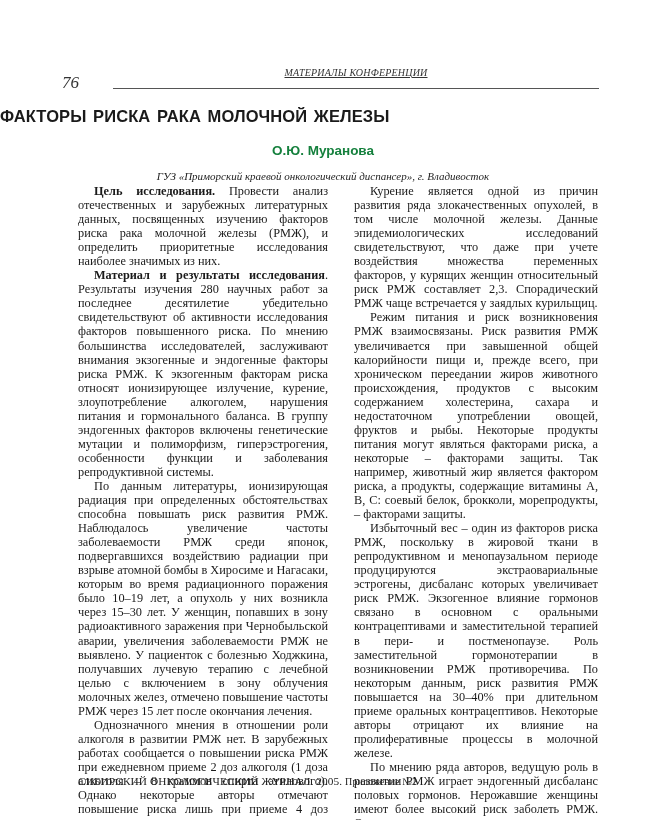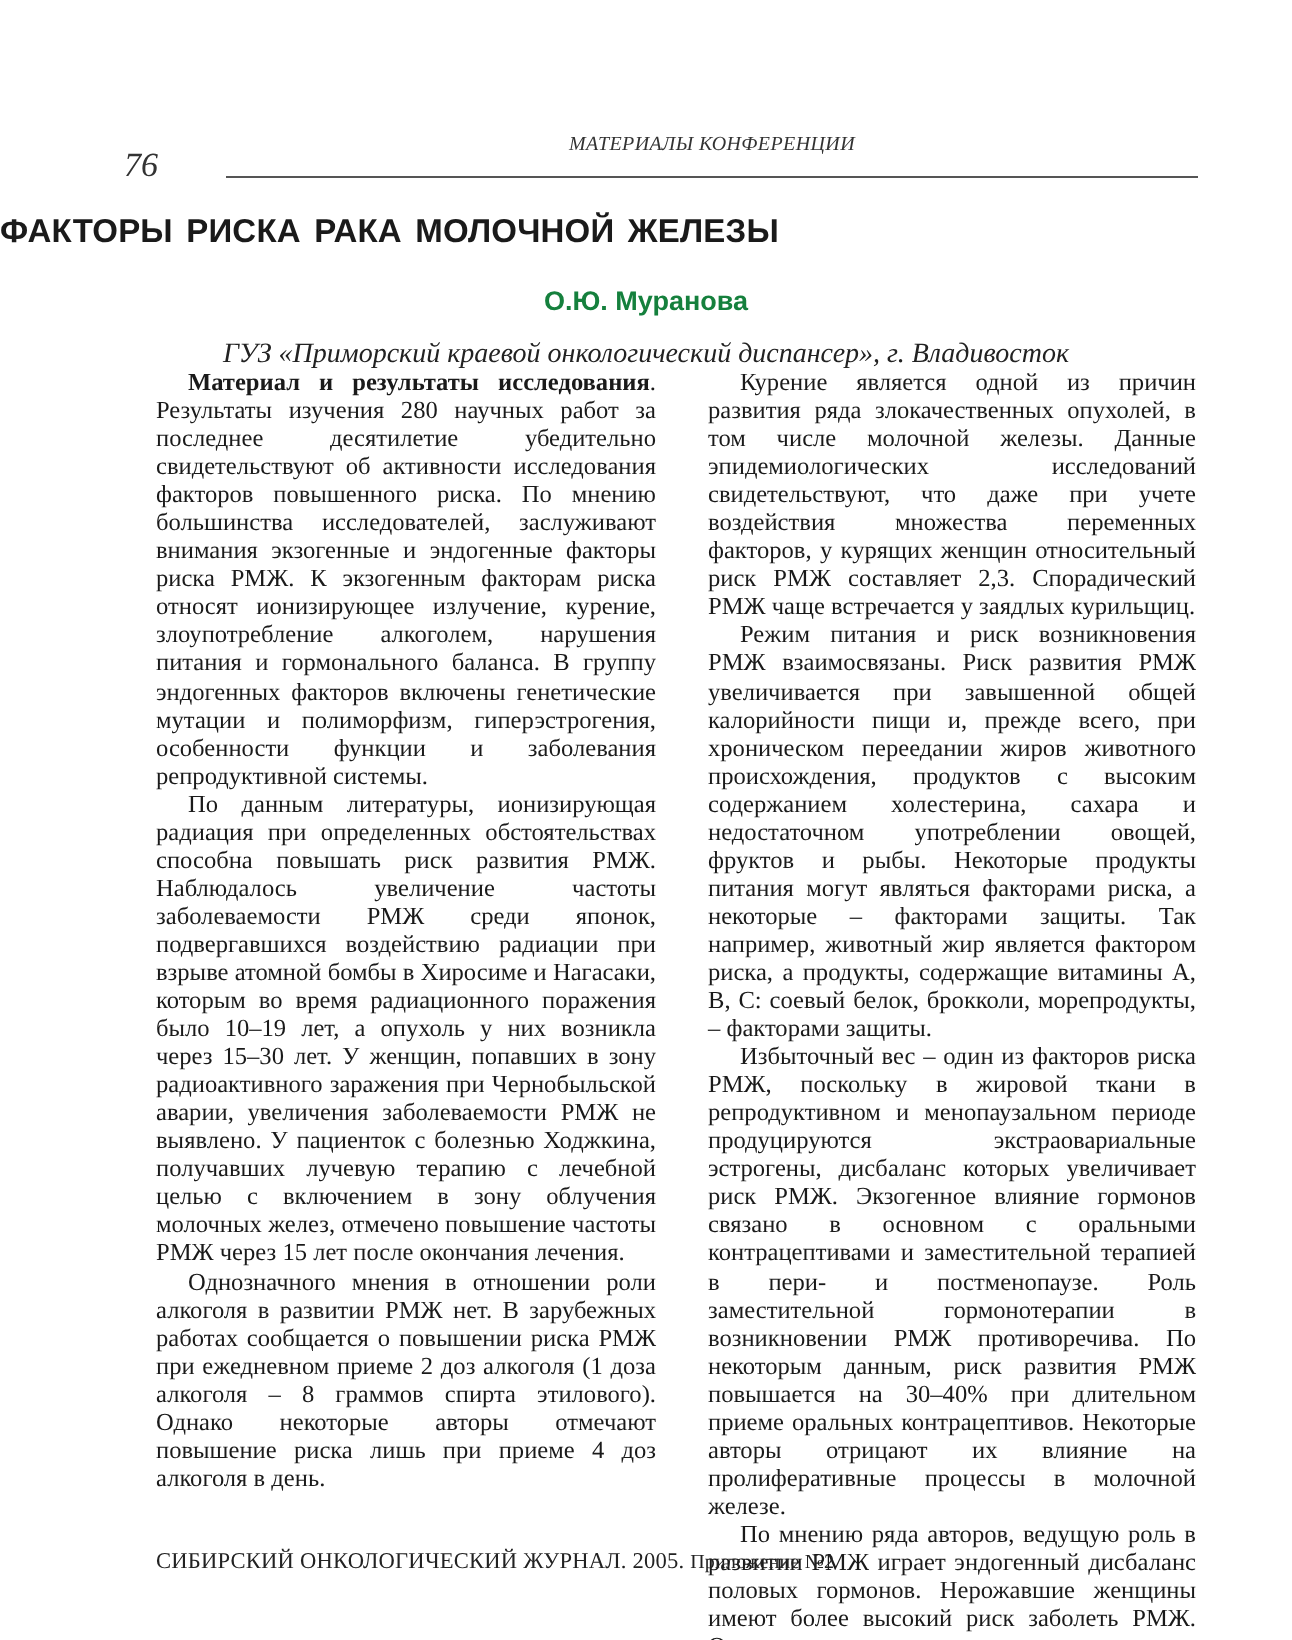--- a/index.html
+++ b/index.html
@@ -1,48 +1,49 @@
 <!DOCTYPE html>
 <html><head>
 <meta charset="utf-8">
 <style>
   html, body { margin: 0; padding: 0; background: #ffffff; }
   body { width: 646px; height: 820px; position: relative; overflow: hidden;
          font-family: "Liberation Serif", serif; color: #1a1a1a; }
   .running-head { position: absolute; top: 67px; left: 113px; width: 486px; text-align: center;
-         font-style: italic; font-size: 10px; letter-spacing: 0.2px; color: #333; }
+         font-style: italic; font-size: 10px; letter-spacing: 0.2px; color: #333; text-decoration: underline; }
   .page-num { position: absolute; top: 73px; left: 62px; font-style: italic; font-size: 17px; color: #333; }
   .head-rule { position: absolute; top: 88px; left: 113px; width: 486px; height: 0; border-top: 1.3px solid #555; }
   .title { position: absolute; top: 107px; left: 0; width: 646px; 
          font-family: "Liberation Sans", sans-serif; font-weight: bold; font-size: 16.5px;
          letter-spacing: 0.1px; color: #1a1a1a; word-spacing: 2px; }
   .author { position: absolute; top: 143px; left: 0; width: 646px; text-align: center;
          font-family: "Liberation Sans", sans-serif; font-weight: bold; font-size: 13.5px; color: #15803d; }
   .affil { position: absolute; top: 170px; left: 0; width: 646px; text-align: center;
-         font-style: italic; font-size: 14px; color: #222; }
+         font-style: italic; font-size: 11px; color: #222; }
   .col { position: absolute; top: 184px; font-size: 12.3px; line-height: 14.05px; text-align: justify; }
   .col p { margin: 0; text-indent: 16px; hyphens: manual; }
   .col-left { left: 78px; width: 250px; }
   .col-right { left: 354px; width: 244px; }
   .col b { font-weight: bold; }
   .footer { position: absolute; top: 775px; left: 78px; font-size: 11.3px; color: #222; letter-spacing: 0.1px; }
   .footer .sub { font-size: 10px; margin-top: 12px; }
 </style>
 </head>
 <body>
 
 <div class="running-head">МАТЕРИАЛЫ КОНФЕРЕНЦИИ</div>
 <div class="page-num">76</div>
 <div class="head-rule"></div>
 
 <h1 class="title" style="margin:0;">ФАКТОРЫ  РИСКА  РАКА МОЛОЧНОЙ ЖЕЛЕЗЫ</h1>
 <div class="author">О.Ю. Муранова</div>
 <div class="affil">ГУЗ «Приморский краевой онкологический диспансер», г. Владивосток</div>
 
 <div class="col col-left">
+  <p><b>Цель исследования.</b><span> Провести анализ отечественных и зарубежных литературных данных, посвященных изучению факторов риска рака молочной железы (РМЖ), и определить приоритетные исследования наиболее значимых из них.</span></p>
   <p><b>Материал и результаты исследования</b><span>. Результаты изучения 280 научных работ за последнее десятилетие убедительно свидетельствуют об активности исследования факторов повышенного риска. По мнению большинства исследователей, заслуживают внимания экзогенные и эндогенные факторы риска РМЖ. К экзогенным факторам риска относят ионизирующее излучение, курение, злоупотребление алкоголем, нарушения питания и гормонального баланса. В группу эндогенных факторов включены генетические мутации и полиморфизм, гиперэстрогения, особенности функции и заболевания репродуктивной системы.</span></p>
   <p>По данным литературы, ионизирующая радиация при определенных обстоятельствах способна повышать риск развития РМЖ. Наблюдалось увеличение частоты заболеваемости РМЖ среди японок, подвергавшихся воздействию радиации при взрыве атомной бомбы в Хиросиме и Нагасаки, которым во время радиационного поражения было 10–19 лет, а опухоль у них возникла через 15–30 лет. У женщин, попавших в зону радиоактивного заражения при Чернобыльской аварии, увеличения заболеваемости РМЖ не выявлено. У пациенток с болезнью Ходжкина, получавших лучевую терапию с лечебной целью с включением в зону облучения молочных желез, отмечено повышение частоты РМЖ через 15 лет после окончания лечения.</p>
   <p>Однозначного мнения в отношении роли алкоголя в развитии РМЖ нет. В зарубежных работах сообщается о повышении риска РМЖ при ежедневном приеме 2 доз алкоголя (1 доза алкоголя – 8 граммов спирта этилового). Однако некоторые авторы отмечают повышение риска лишь при приеме 4 доз алкоголя в день.</p>
 </div>
 
 <div class="col col-right">
   <p>Курение является одной из причин развития ряда злокачественных опухолей, в том числе молочной железы. Данные эпидемиологических исследований свидетельствуют, что даже при учете воздействия множества переменных факторов, у курящих женщин относительный риск РМЖ составляет 2,3. Спорадический РМЖ чаще встречается у заядлых курильщиц.</p>
   <p>Режим питания и риск возникновения РМЖ взаимосвязаны. Риск развития РМЖ увеличивается при завышенной общей калорийности пищи и, прежде всего, при хроническом переедании жиров животного происхождения, продуктов с высоким содержанием холестерина, сахара и недостаточном употреблении овощей, фруктов и рыбы. Некоторые продукты питания могут являться факторами риска, а некоторые – факторами защиты. Так например, животный жир является фактором риска, а продукты, содержащие витамины А, В, С: соевый белок, брокколи, морепродукты, – факторами защиты.</p>
   <p>Избыточный вес – один из факторов риска РМЖ, поскольку в жировой ткани в репродуктивном и менопаузальном периоде продуцируются экстраовариальные эстрогены, дисбаланс которых увеличивает риск РМЖ. Экзогенное влияние гормонов связано в основном с оральными контрацептивами и заместительной терапией в пери- и постменопаузе. Роль заместительной гормонотерапии в возникновении РМЖ противоречива. По некоторым данным, риск развития РМЖ повышается  на 30–40%  при длительном приеме оральных контрацептивов. Некоторые авторы отрицают их влияние на пролиферативные процессы в молочной железе.</p>
   <p>По мнению ряда авторов, ведущую роль в развитии РМЖ играет эндогенный дисбаланс половых гормонов. Нерожавшие женщины имеют более высокий риск заболеть РМЖ. Отсутствие грудного вскармливания повышает риск развития РМЖ в 1,9  раза. Наличие в анамнезе абортов, особенно до 1-х родов, также является фактором риска. Наиболее опасны прерывания</p>

